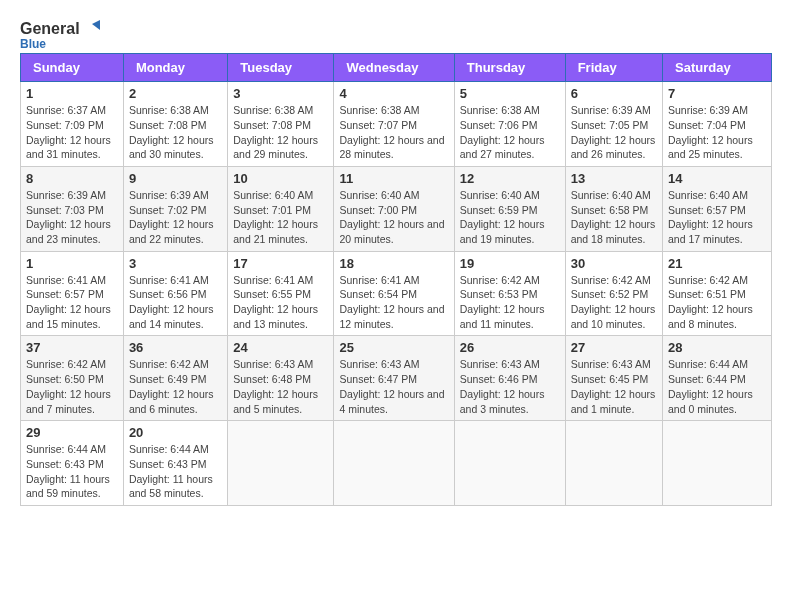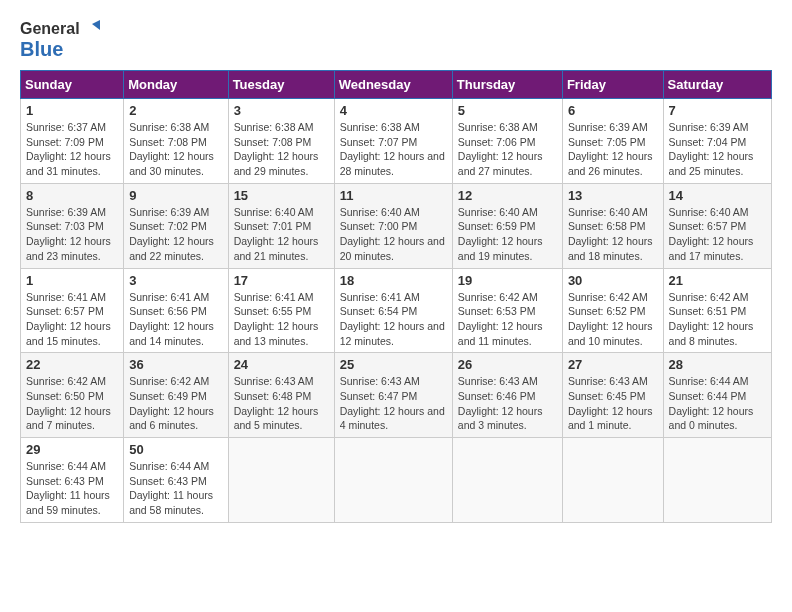--- a/index.html
+++ b/index.html
@@ -7,21 +7,21 @@
       font-family: Arial, sans-serif;
       background: #fff;
       width: 792px;
       min-height: 612px;
       padding: 20px;
     }
     .header {
       display: flex;
       justify-content: space-between;
       align-items: center;
-      margin-bottom: 10px;
+      margin-bottom: 2px;
     }
     .logo {
       display: flex;
       align-items: center;
       gap: 4px;
     }
     .title-block {
       text-align: right;
     }
     .month-title {
@@ -32,23 +32,23 @@
     .location {
       font-size: 14px;
       color: #555;
     }
     table {
       width: 100%;
       border-collapse: collapse;
       font-size: 11px;
     }
     thead th {
-      background-color: #701a75;
+      background-color: #8b5cf6;
       color: #fff;
-      padding: 6px 4px;
+      padding: 6px 12px;
       text-align: left;
       font-size: 13px;
       font-weight: bold;
       border: 1px solid #2e6db4;
     }
     tbody td {
       border: 1px solid #ccc;
       padding: 4px 5px;
       vertical-align: top;
       background: #fff;
@@ -79,21 +79,21 @@
 
 <div class="header">
   <div class="logo">
   <div style="display:flex;flex-direction:column;line-height:1.1;">
     <div style="display:flex;align-items:center;gap:2px;">
       <span style="font-size:16px;font-weight:bold;color:#333;">General</span>
       <svg width="18" height="18" viewBox="0 0 18 18">
         <polygon points="10,4 18,0 18,10" fill="#2e6db4"></polygon>
       </svg>
     </div>
-    <span style="font-size:20px;font-weight:bold;color:#2e6db4;">Blue</span>
+    <span style="font-size:12px;font-weight:bold;color:#2e6db4;">Blue</span>
   </div>
     </div>
   <div class="title-block">
     <div class="month-title"></div>
     <div class="location"></div>
   </div>
 </div>
 
 <table>
   <thead>
@@ -122,21 +122,21 @@
         <td><span class="day-num">6</span>
         <span class="day-detail">Sunrise: 6:39 AM<br>Sunset: 7:05 PM<br>Daylight: 12 hours and 26 minutes.</span></td>
         <td><span class="day-num">7</span>
         <span class="day-detail">Sunrise: 6:39 AM<br>Sunset: 7:04 PM<br>Daylight: 12 hours and 25 minutes.</span></td>
       </tr>
       <tr>
         <td><span class="day-num">8</span>
         <span class="day-detail">Sunrise: 6:39 AM<br>Sunset: 7:03 PM<br>Daylight: 12 hours and 23 minutes.</span></td>
         <td><span class="day-num">9</span>
         <span class="day-detail">Sunrise: 6:39 AM<br>Sunset: 7:02 PM<br>Daylight: 12 hours and 22 minutes.</span></td>
-        <td><span class="day-num">15</span>
+        <td><span class="day-num">10</span>
         <span class="day-detail">Sunrise: 6:40 AM<br>Sunset: 7:01 PM<br>Daylight: 12 hours and 21 minutes.</span></td>
         <td><span class="day-num">11</span>
         <span class="day-detail">Sunrise: 6:40 AM<br>Sunset: 7:00 PM<br>Daylight: 12 hours and 20 minutes.</span></td>
         <td><span class="day-num">12</span>
         <span class="day-detail">Sunrise: 6:40 AM<br>Sunset: 6:59 PM<br>Daylight: 12 hours and 19 minutes.</span></td>
         <td><span class="day-num">13</span>
         <span class="day-detail">Sunrise: 6:40 AM<br>Sunset: 6:58 PM<br>Daylight: 12 hours and 18 minutes.</span></td>
         <td><span class="day-num">14</span>
         <span class="day-detail">Sunrise: 6:40 AM<br>Sunset: 6:57 PM<br>Daylight: 12 hours and 17 minutes.</span></td>
       </tr>
@@ -150,39 +150,39 @@
         <td><span class="day-num">18</span>
         <span class="day-detail">Sunrise: 6:41 AM<br>Sunset: 6:54 PM<br>Daylight: 12 hours and 12 minutes.</span></td>
         <td><span class="day-num">19</span>
         <span class="day-detail">Sunrise: 6:42 AM<br>Sunset: 6:53 PM<br>Daylight: 12 hours and 11 minutes.</span></td>
         <td><span class="day-num">30</span>
         <span class="day-detail">Sunrise: 6:42 AM<br>Sunset: 6:52 PM<br>Daylight: 12 hours and 10 minutes.</span></td>
         <td><span class="day-num">21</span>
         <span class="day-detail">Sunrise: 6:42 AM<br>Sunset: 6:51 PM<br>Daylight: 12 hours and 8 minutes.</span></td>
       </tr>
       <tr>
-        <td><span class="day-num">22</span>
+        <td><span class="day-num">37</span>
         <span class="day-detail">Sunrise: 6:42 AM<br>Sunset: 6:50 PM<br>Daylight: 12 hours and 7 minutes.</span></td>
         <td><span class="day-num">36</span>
         <span class="day-detail">Sunrise: 6:42 AM<br>Sunset: 6:49 PM<br>Daylight: 12 hours and 6 minutes.</span></td>
         <td><span class="day-num">24</span>
         <span class="day-detail">Sunrise: 6:43 AM<br>Sunset: 6:48 PM<br>Daylight: 12 hours and 5 minutes.</span></td>
         <td><span class="day-num">25</span>
         <span class="day-detail">Sunrise: 6:43 AM<br>Sunset: 6:47 PM<br>Daylight: 12 hours and 4 minutes.</span></td>
         <td><span class="day-num">26</span>
         <span class="day-detail">Sunrise: 6:43 AM<br>Sunset: 6:46 PM<br>Daylight: 12 hours and 3 minutes.</span></td>
         <td><span class="day-num">27</span>
         <span class="day-detail">Sunrise: 6:43 AM<br>Sunset: 6:45 PM<br>Daylight: 12 hours and 1 minute.</span></td>
         <td><span class="day-num">28</span>
         <span class="day-detail">Sunrise: 6:44 AM<br>Sunset: 6:44 PM<br>Daylight: 12 hours and 0 minutes.</span></td>
       </tr>
       <tr>
         <td><span class="day-num">29</span>
         <span class="day-detail">Sunrise: 6:44 AM<br>Sunset: 6:43 PM<br>Daylight: 11 hours and 59 minutes.</span></td>
-        <td><span class="day-num">50</span>
+        <td><span class="day-num">20</span>
         <span class="day-detail">Sunrise: 6:44 AM<br>Sunset: 6:43 PM<br>Daylight: 11 hours and 58 minutes.</span></td>
         <td class="empty-cell"></td>
         <td class="empty-cell"></td>
         <td class="empty-cell"></td>
         <td class="empty-cell"></td>
         <td class="empty-cell"></td>
       </tr>
     </tbody>
 </table>
 

